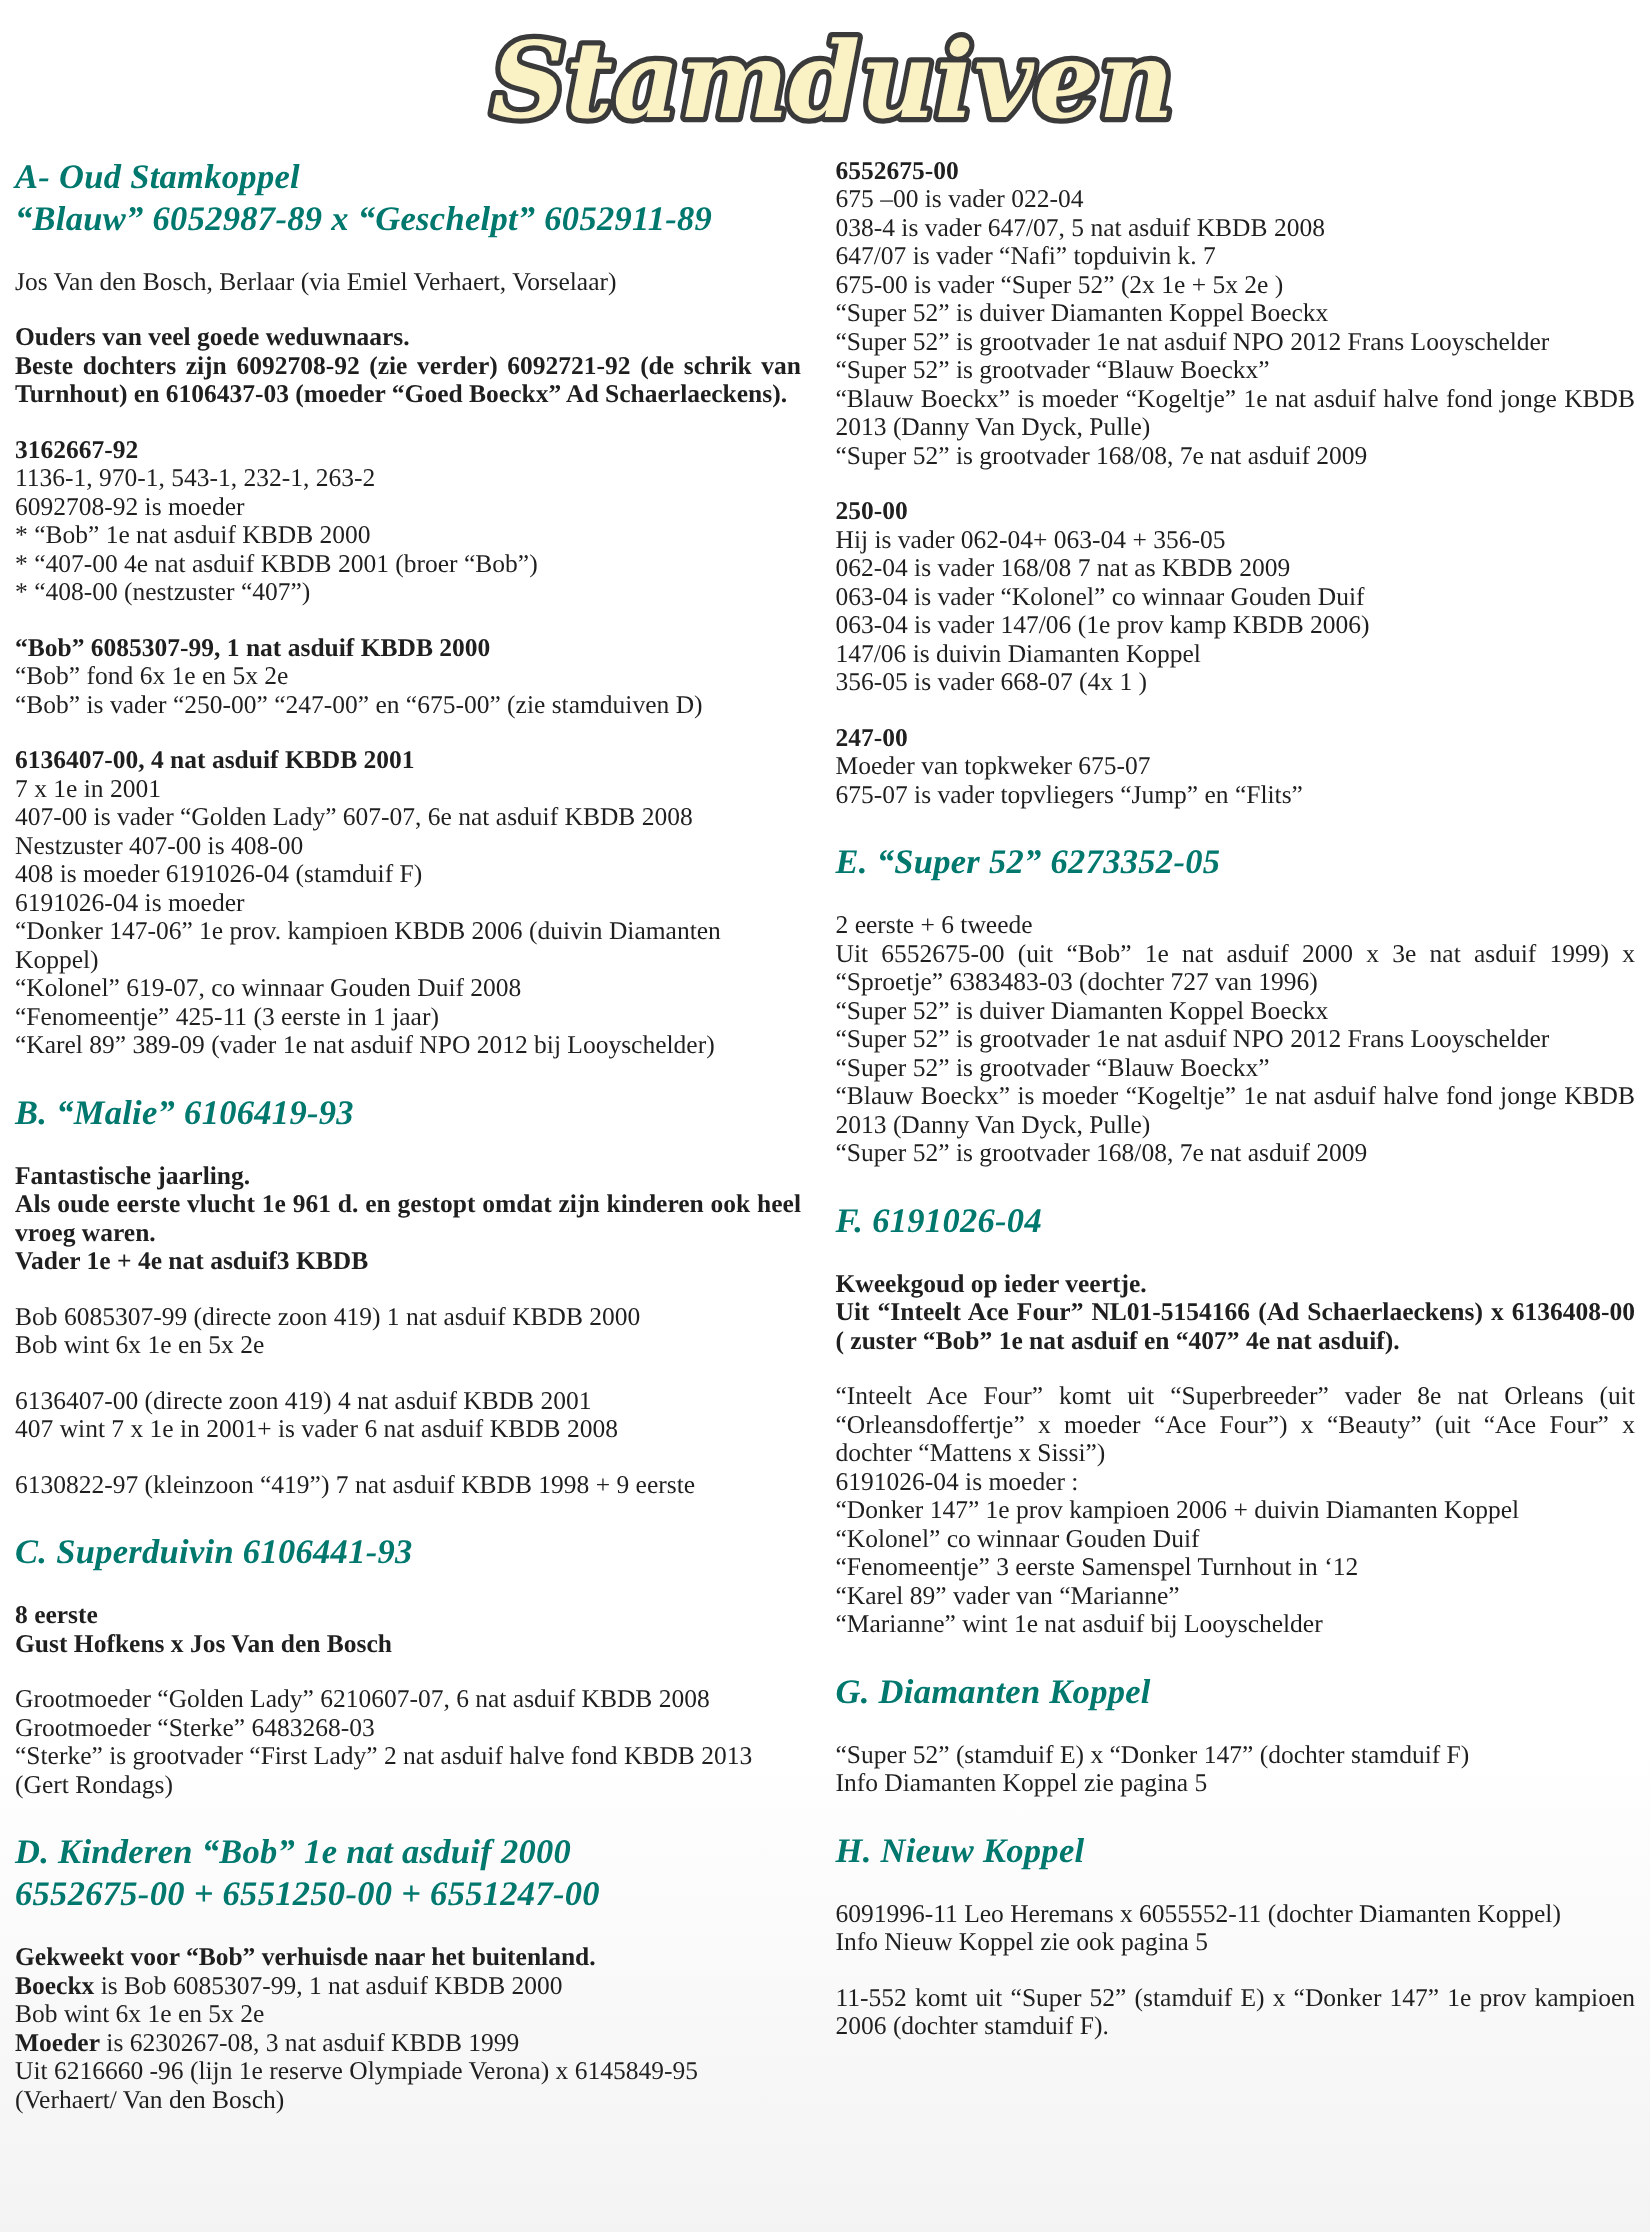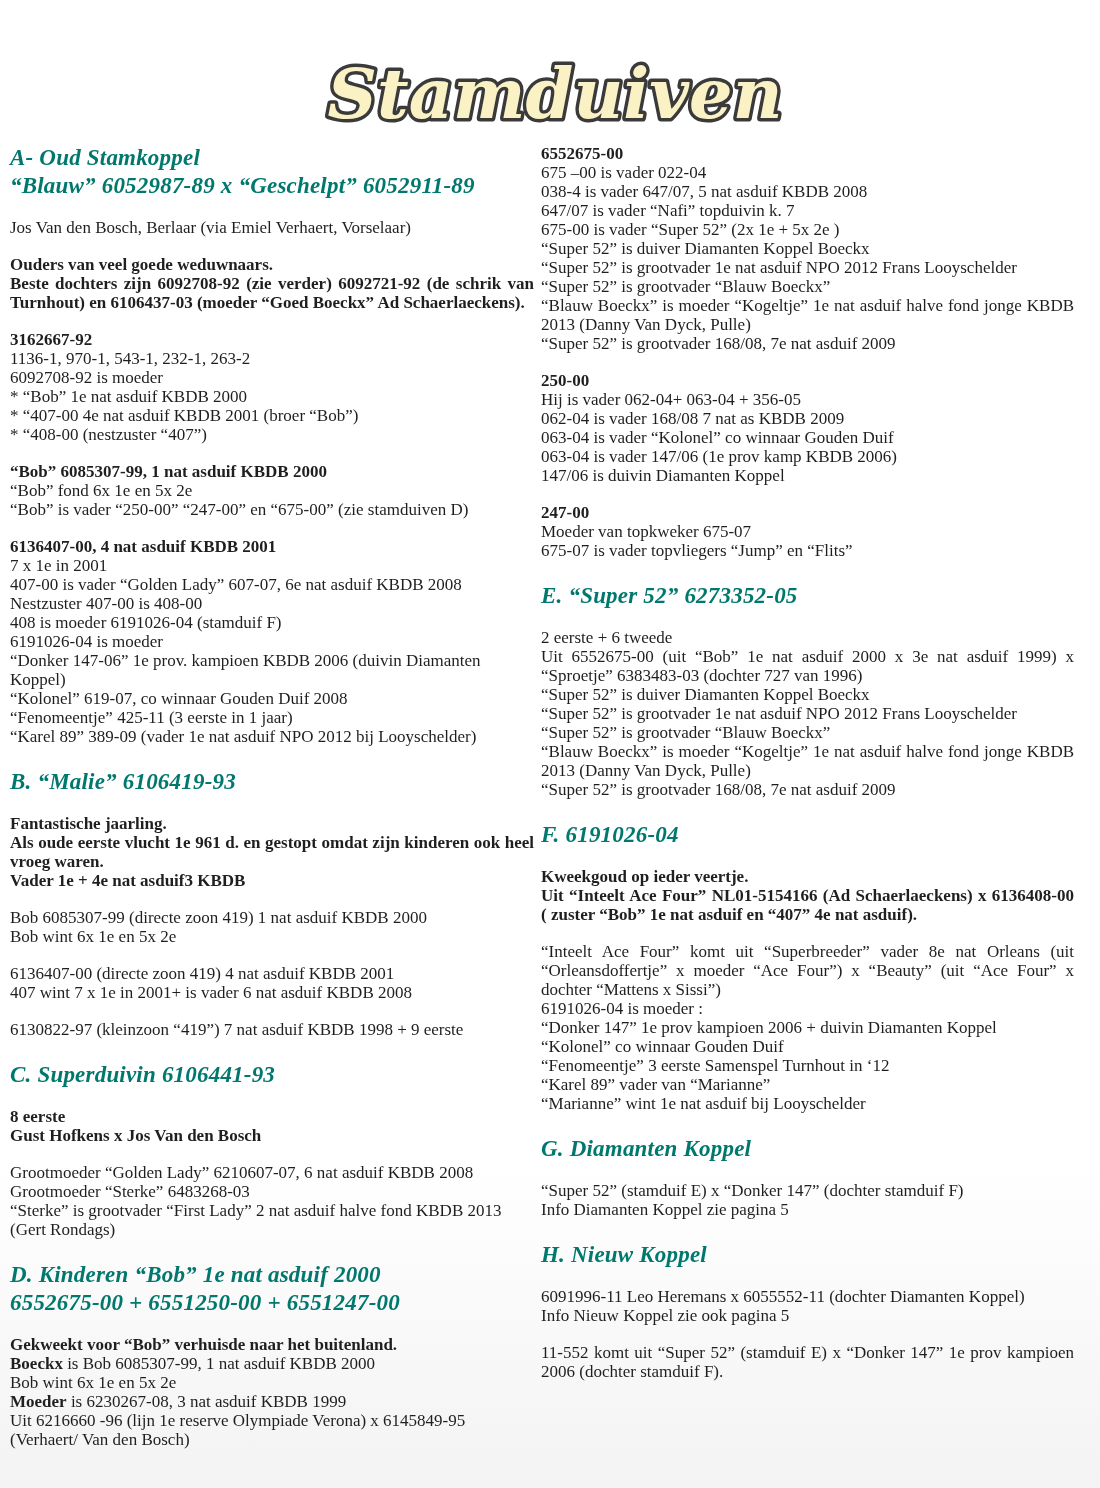--- a/index.html
+++ b/index.html
@@ -4,29 +4,29 @@
 <style>
   * { margin: 0; padding: 0; box-sizing: border-box; }
   html, body { width: 1100px; }
   body {
     width: 1100px; height: 1488px; overflow: hidden;
     font-family: "Liberation Serif", serif;
     color: #1f1f20;
     background: linear-gradient(180deg, #ffffff 0%, #ffffff 78%, #f3f3f3 100%);
   }
   .page { padding: 6px 10px 0 10px; }
-  .masthead { text-align: right; height: 94px; margin-top: 40px; }
+  .masthead { text-align: right; height: 94px; }
   .masthead svg { display: block; margin: 0 auto; }
   .masthead text {
     font-family: "DejaVu Serif", serif;
     font-style: italic; font-weight: bold;
     paint-order: stroke fill;
     stroke-linejoin: round; stroke-linecap: round;
   }
-  .columns { display: flex; gap: 7px; margin-top: 4px; }
+  .columns { display: flex; gap: 23px; margin-top: 4px; }
   .col { flex: none; }
   .col:nth-child(1) { width: 524px; }
   .col:nth-child(2) { width: 533px; }
   .para { margin-bottom: 18px; }
   .para .line { font-size: 17px; line-height: 19px; }
   .para.justify .line { text-align: justify; }
   .line.b, span.b { font-weight: bold; }
   .heading {
     color: #00786E;
     font-weight: bold; font-style: italic;
@@ -139,20 +139,21 @@
           <div class="line">“Blauw Boeckx” is moeder “Kogeltje” 1e nat asduif halve fond jonge KBDB 2013 (Danny Van Dyck, Pulle)</div>
           <div class="line">“Super 52” is grootvader 168/08, 7e nat asduif 2009</div>
         </div>
         <div class="para">
           <div class="line b">250-00</div>
           <div class="line">Hij is vader 062-04+ 063-04 + 356-05</div>
           <div class="line">062-04 is vader 168/08 7 nat as KBDB 2009</div>
           <div class="line">063-04 is vader “Kolonel” co winnaar Gouden Duif</div>
           <div class="line">063-04 is vader 147/06 (1e prov kamp KBDB 2006)</div>
           <div class="line">147/06 is duivin Diamanten Koppel</div>
+          <div class="line">356-05 is vader 668-07 (4x 1 )</div>
         </div>
         <div class="para">
           <div class="line b">247-00</div>
           <div class="line">Moeder van topkweker 675-07</div>
           <div class="line">675-07 is vader topvliegers “Jump” en “Flits”</div>
         </div>
         <div class="heading">
           <div class="line">E. “Super 52” 6273352-05</div>
         </div>
         <div class="para justify">

